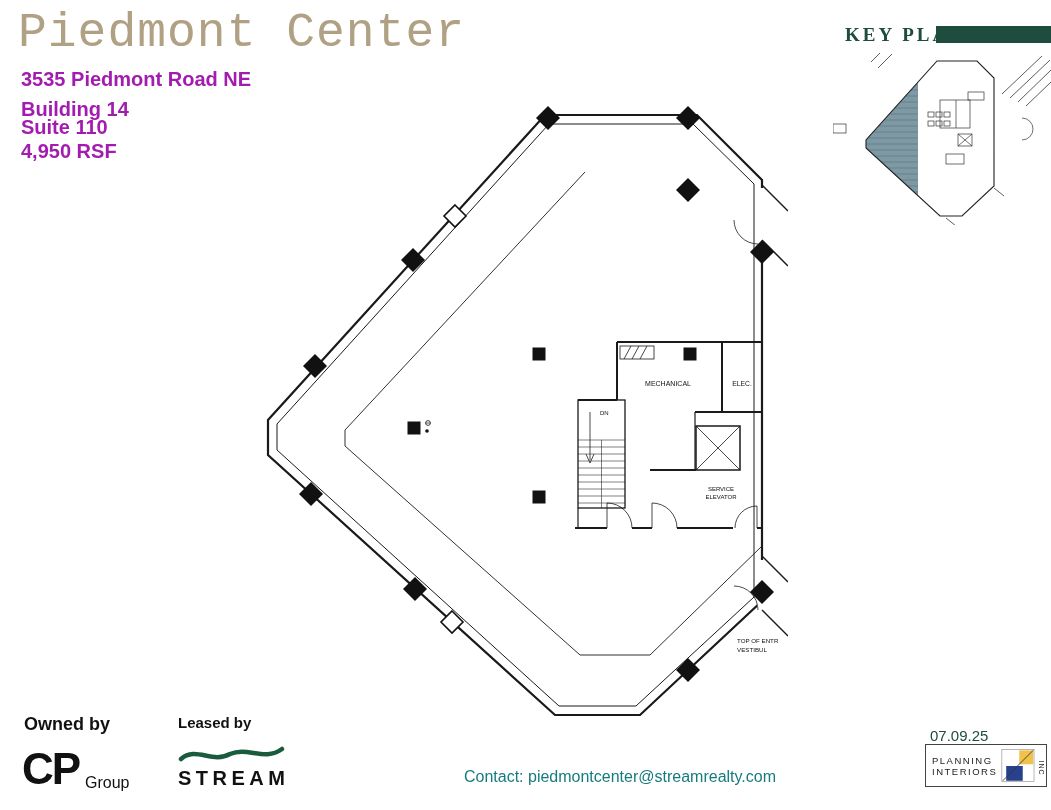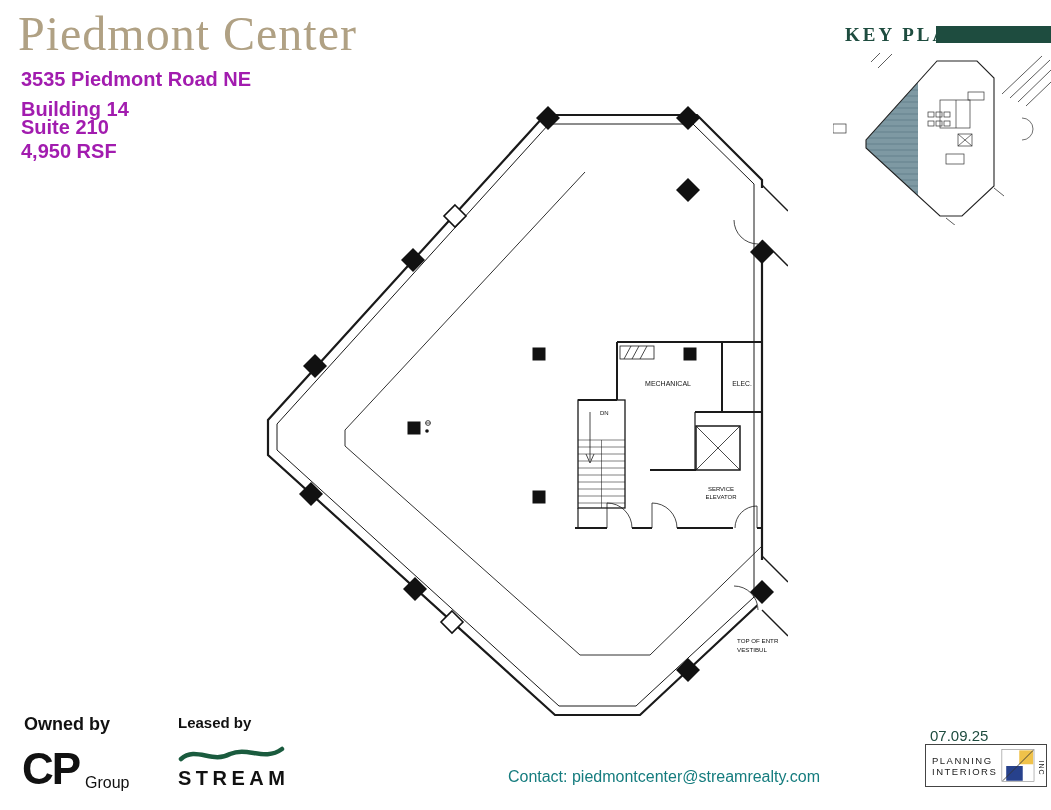--- a/index.html
+++ b/index.html
@@ -4,41 +4,41 @@
 <style>
   html,body{margin:0;padding:0;}
   body{
     width:1051px;height:810px;position:relative;background:#ffffff;
     font-family:"Liberation Sans",sans-serif;color:#111;overflow:hidden;
   }
   .abs{position:absolute;}
 
   
   .brand-title{
-    left:18px;top:6px;font-family:Liberation Serif, serif;
+    left:18px;top:6px;font-family:Liberation Mono, monospace;
     font-size:48px;letter-spacing:1px;color:#b0a184;font-weight:400;
   }
   .addr{left:21px;color:#a21caf;font-weight:700;font-size:20px;line-height:20px;}
   .addr1{top:69px;}
   .addr2{top:99px;}
   .suite{top:117px;}
   .rsf{top:141px;}
 
   
   .keyplan-label{
     left:845px;top:24px;font-family:"Liberation Serif",serif;
     font-size:19px;letter-spacing:3px;color:#1e4c3f;font-weight:700;
   }
   .keyplan-bar{left:936px;top:26px;width:115px;height:17px;background:#1e4c3f;}
 
   
   .owned-by{left:24px;top:714px;font-size:18px;font-weight:700;}
   .leased-by{left:178px;top:714px;font-size:15px;font-weight:700;}
   .contact{
-    left:420px;top:768px;width:400px;text-align:right;
+    left:420px;top:768px;width:400px;text-align:center;
     font-size:16px;color:#157c7e;
   }
   .date{left:930px;top:715px;font-size:15px;color:#1e4c3f;font-weight:400;margin-top:12px;}
 
   .pi-box{
     left:925px;top:744px;width:122px;height:43px;border:1px solid #444;
     display:flex;align-items:center;box-sizing:border-box;background:#fff;
   }
   .pi-text{padding-left:6px;font-size:9.5px;letter-spacing:1.5px;line-height:11px;color:#222;}
   .pi-marks{margin-left:4px;}
@@ -48,21 +48,21 @@
   }
 
   svg text{font-family:"Liberation Sans",sans-serif;fill:#111;}
 </style>
 </head>
 <body>
 
 <div class="abs brand-title">Piedmont Center</div>
 <div class="abs addr addr1">3535 Piedmont Road NE</div>
 <div class="abs addr addr2">Building 14</div>
-<div class="abs addr suite">Suite 210</div>
+<div class="abs addr suite">Suite 110</div>
 <div class="abs addr rsf">4,950 RSF</div>
 
 <div class="abs keyplan-label">KEY PLAN</div>
 <div class="abs keyplan-bar"></div>
 
 <svg class="abs" style="left:833px;top:53px;" width="218" height="172" viewBox="833 53 218 172">
   <defs>
     <clipPath id="suiteClip">
       <polygon points="866,140 918,82 918,196 866,148"></polygon>
     </clipPath>

